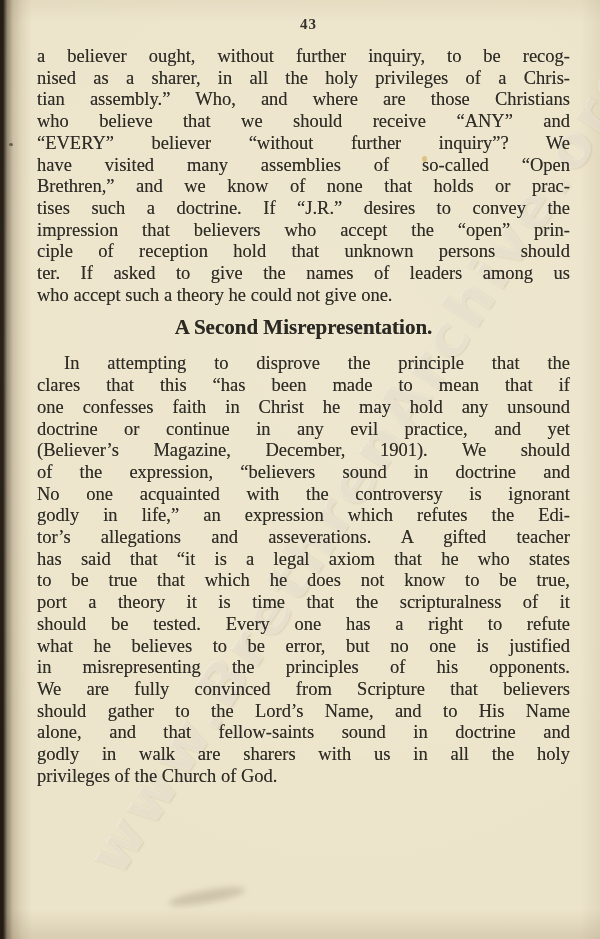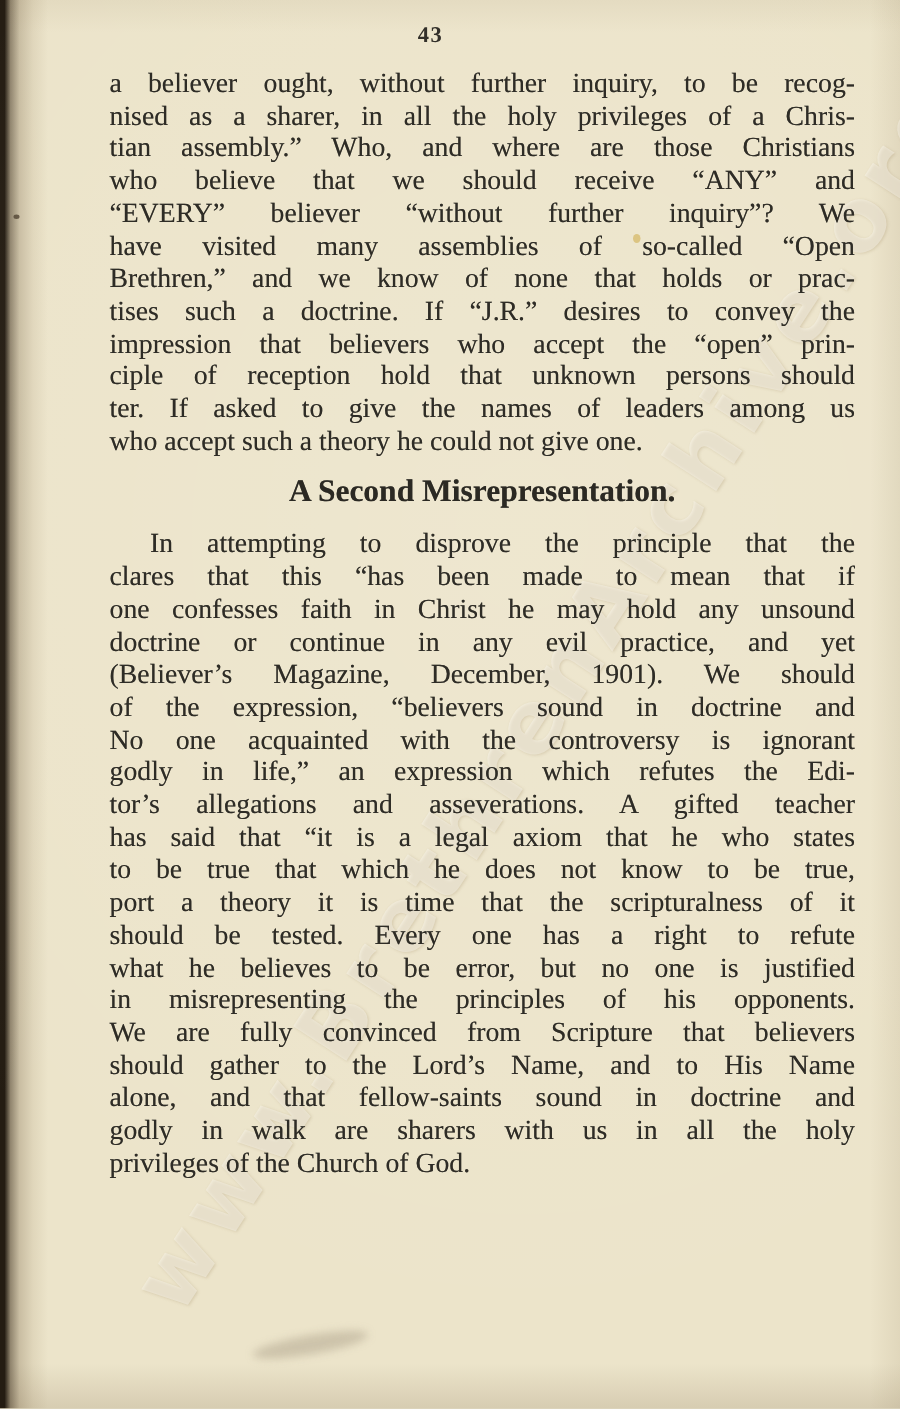--- a/index.html
+++ b/index.html
@@ -40,32 +40,31 @@
     color: rgba(253,250,242,0.42);
     text-shadow: 0 1px 2px rgba(160,140,100,0.28);
     pointer-events: none;
     white-space: nowrap;
   }
   .page-number {
     position: absolute;
     top: 16px;
     left: 257px;
     width: 60px;
-    text-align: center;
+    text-align: right;
     font-size: 15px;
     font-weight: bold;
     letter-spacing: 1px;
     color: #33302a;
   }
   .body-text {
     position: absolute;
     left: 37px;
     right: 30px;
     top: 46px;
-    margin-left: 36px;
   }
   .line {
     font-size: 18.5px;
     line-height: 21.7px;
     color: #2e2c26;
     text-align: justify;
     text-align-last: justify;
     text-shadow: 0 0 0.4px rgba(46,44,38,0.55);
     white-space: normal;
   }

